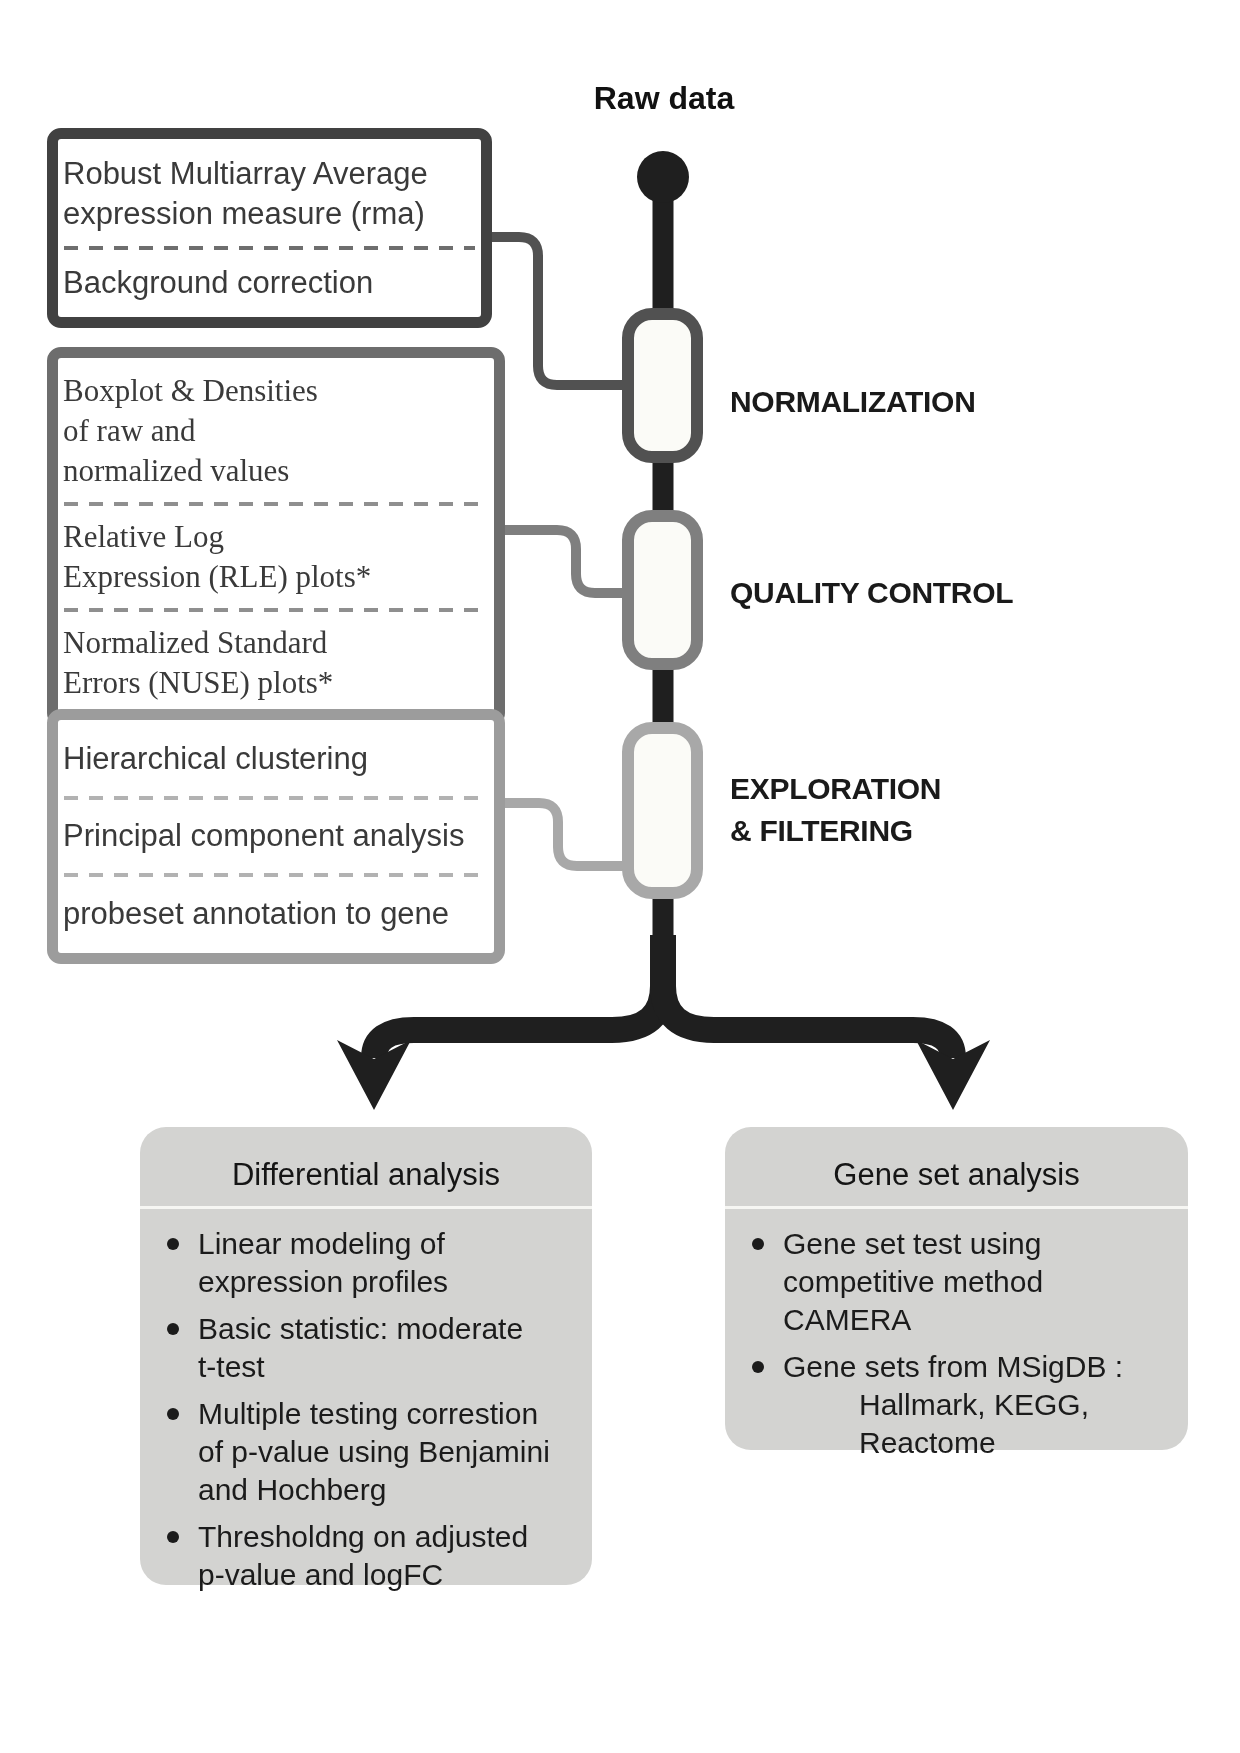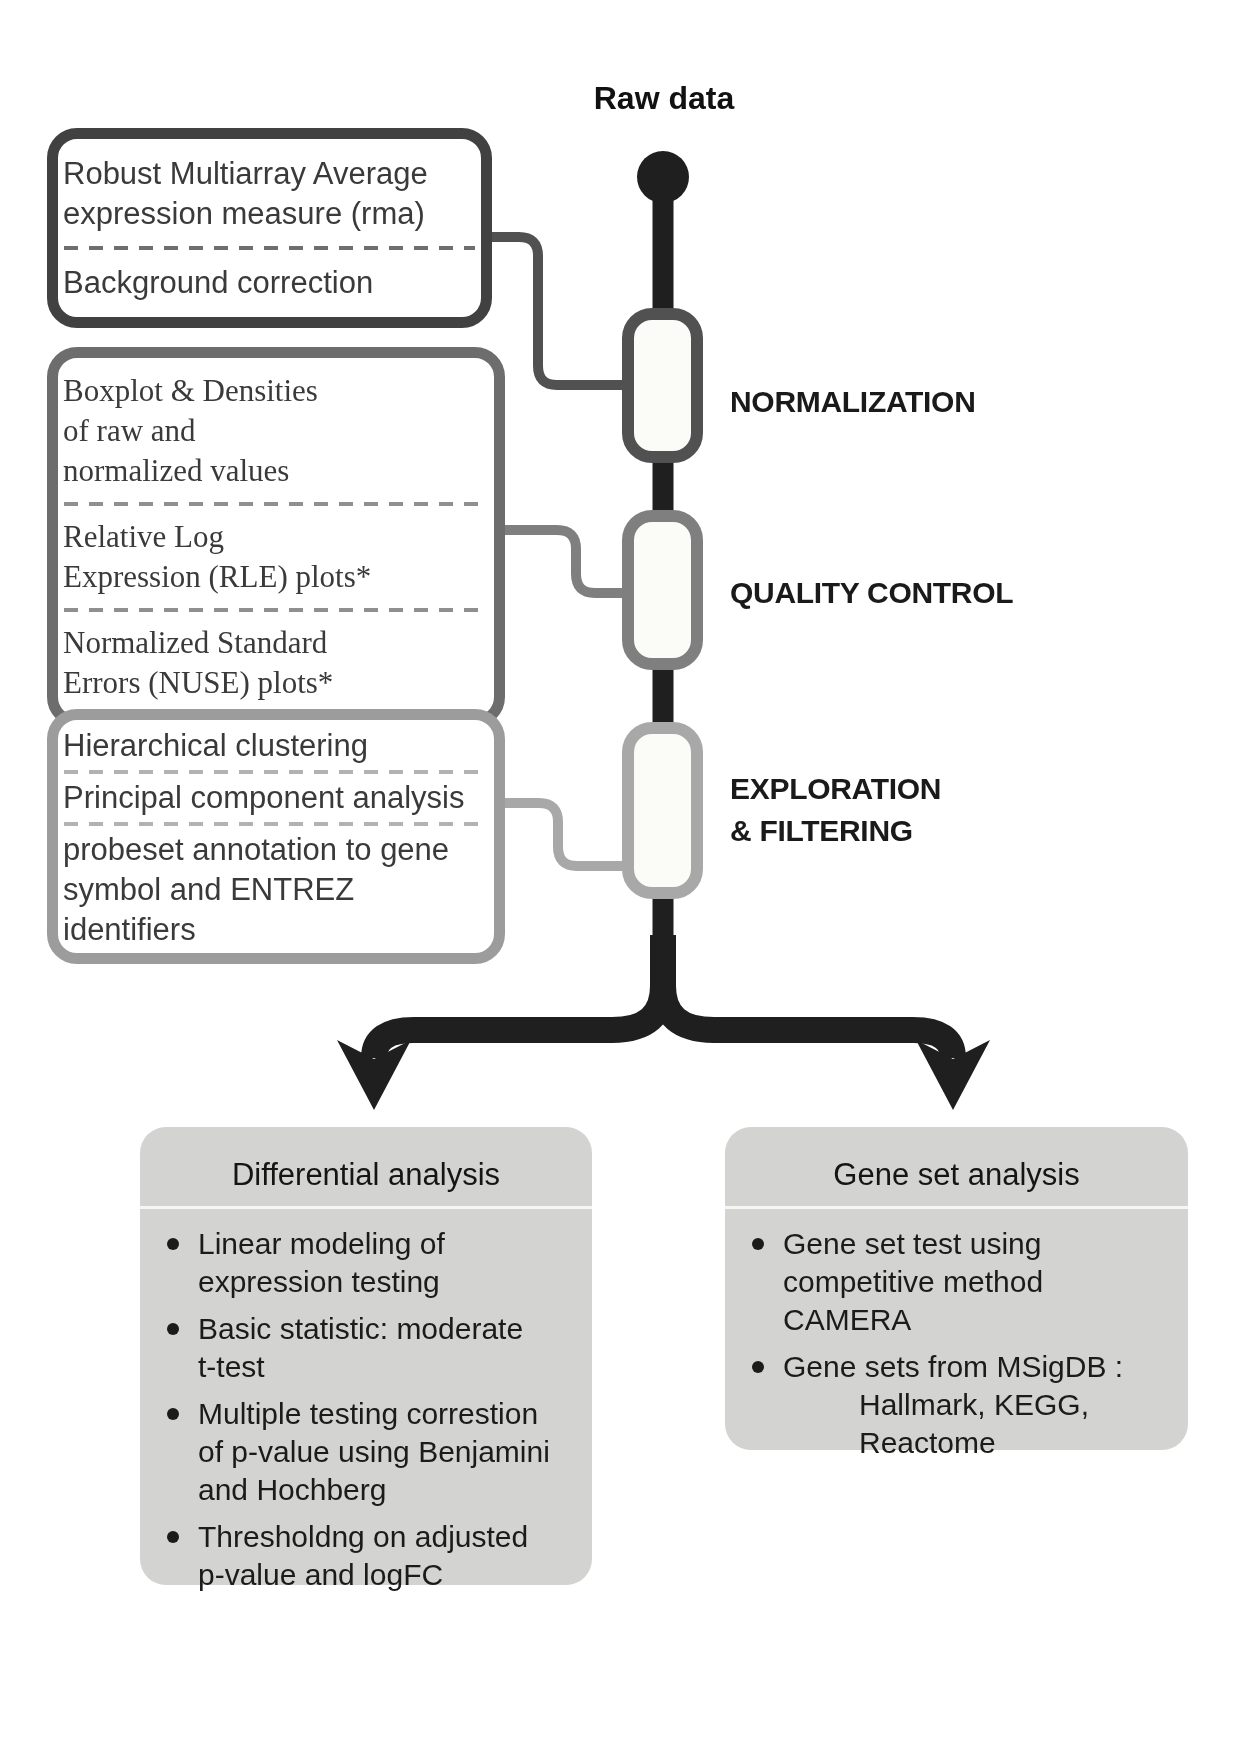--- a/index.html
+++ b/index.html
@@ -11,21 +11,21 @@
 
   
   .raw-data{
     position:absolute;left:514px;top:80px;width:300px;text-align:center;
     font-size:32px;font-weight:700;color:#111111;z-index:3;
   }
 
   
   .stage-box{
     position:absolute;left:47px;background:#ffffff;border:11px solid #ec4899;
-    border-radius:30px;z-index:2;display:flex;flex-direction:column;
+    border-radius:14px;z-index:2;display:flex;flex-direction:column;
     justify-content:space-evenly;box-sizing:border-box;padding:4px 0;
   }
   .stage-box.b0{top:128px;width:445px;height:200px;}
   .stage-box.b1{top:347px;width:458px;height:380px;font-family:Liberation Serif, serif;}
   .stage-box.b2{top:709px;width:458px;height:255px;}
   .box-row{padding:2px 10px 2px 5px;}
   .box-line{font-size:31px;line-height:40px;color:#3a3a3a;}
   .row-divider{height:4px;margin:2px 6px;flex-shrink:0;}
 
   
@@ -113,41 +113,40 @@
       <div class="box-row">
         <div class="box-line" style="color: rgb(58, 58, 58);">Hierarchical clustering</div>
       </div>
       <div class="row-divider" style="background-image: repeating-linear-gradient(90deg, rgb(178, 178, 178) 0px, rgb(178, 178, 178) 14px, transparent 14px, transparent 25px);"></div>
       <div class="box-row">
         <div class="box-line" style="color: rgb(58, 58, 58);">Principal component analysis</div>
       </div>
       <div class="row-divider" style="background-image: repeating-linear-gradient(90deg, rgb(178, 178, 178) 0px, rgb(178, 178, 178) 14px, transparent 14px, transparent 25px);"></div>
       <div class="box-row">
         <div class="box-line" style="color: rgb(58, 58, 58);">probeset annotation to gene</div>
-        <div class="box-line" style="color: rgb(58, 58, 58);">symbol and ENTREZ identifiers</div>
       </div>
     </div>
 
   <div class="flow-node n0" style="background: rgb(251, 251, 247); border-color: rgb(81, 81, 81);"></div>
   <div class="flow-node n1" style="background: rgb(251, 251, 247); border-color: rgb(127, 127, 127);"></div>
   <div class="flow-node n2" style="background: rgb(251, 251, 247); border-color: rgb(168, 168, 168);"></div>
 
   <div class="stage-label l0">NORMALIZATION</div>
   <div class="stage-label l1">QUALITY CONTROL</div>
   <div class="stage-label l2">EXPLORATION
 &amp; FILTERING</div>
 
   <div class="panel p0" style="background: rgb(211, 211, 209);">
     <div class="panel-title">Differential analysis</div>
     <div class="panel-sep" style="background: rgb(246, 246, 243);"></div>
     <div class="panel-bullets">
         <div class="bullet-item">
           <span class="bullet-dot"></span>
           <div class="bullet-line">Linear modeling of</div>
-          <div class="bullet-line">expression testing</div>
+          <div class="bullet-line">expression profiles</div>
         </div>
         <div class="bullet-item">
           <span class="bullet-dot"></span>
           <div class="bullet-line">Basic statistic: moderate</div>
           <div class="bullet-line">t-test</div>
         </div>
         <div class="bullet-item">
           <span class="bullet-dot"></span>
           <div class="bullet-line">Multiple testing correstion</div>
           <div class="bullet-line">of p-value using Benjamini</div>

